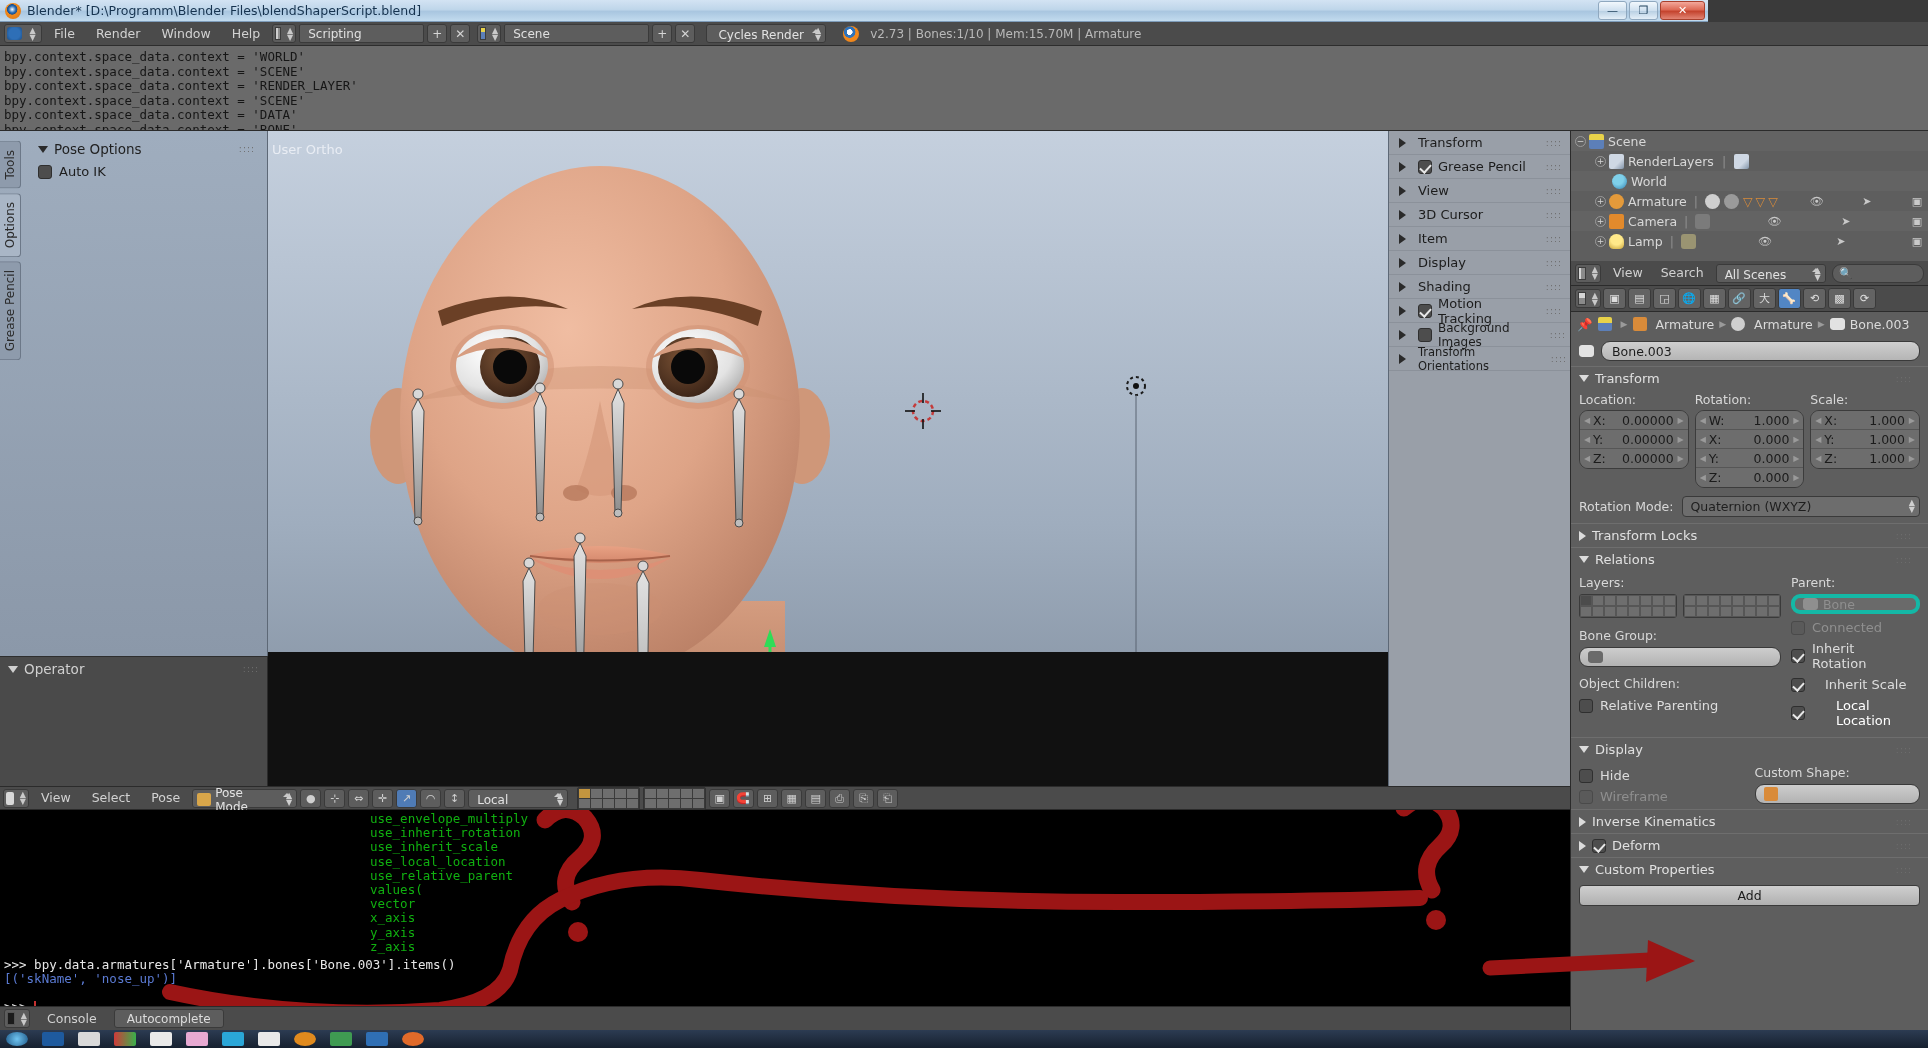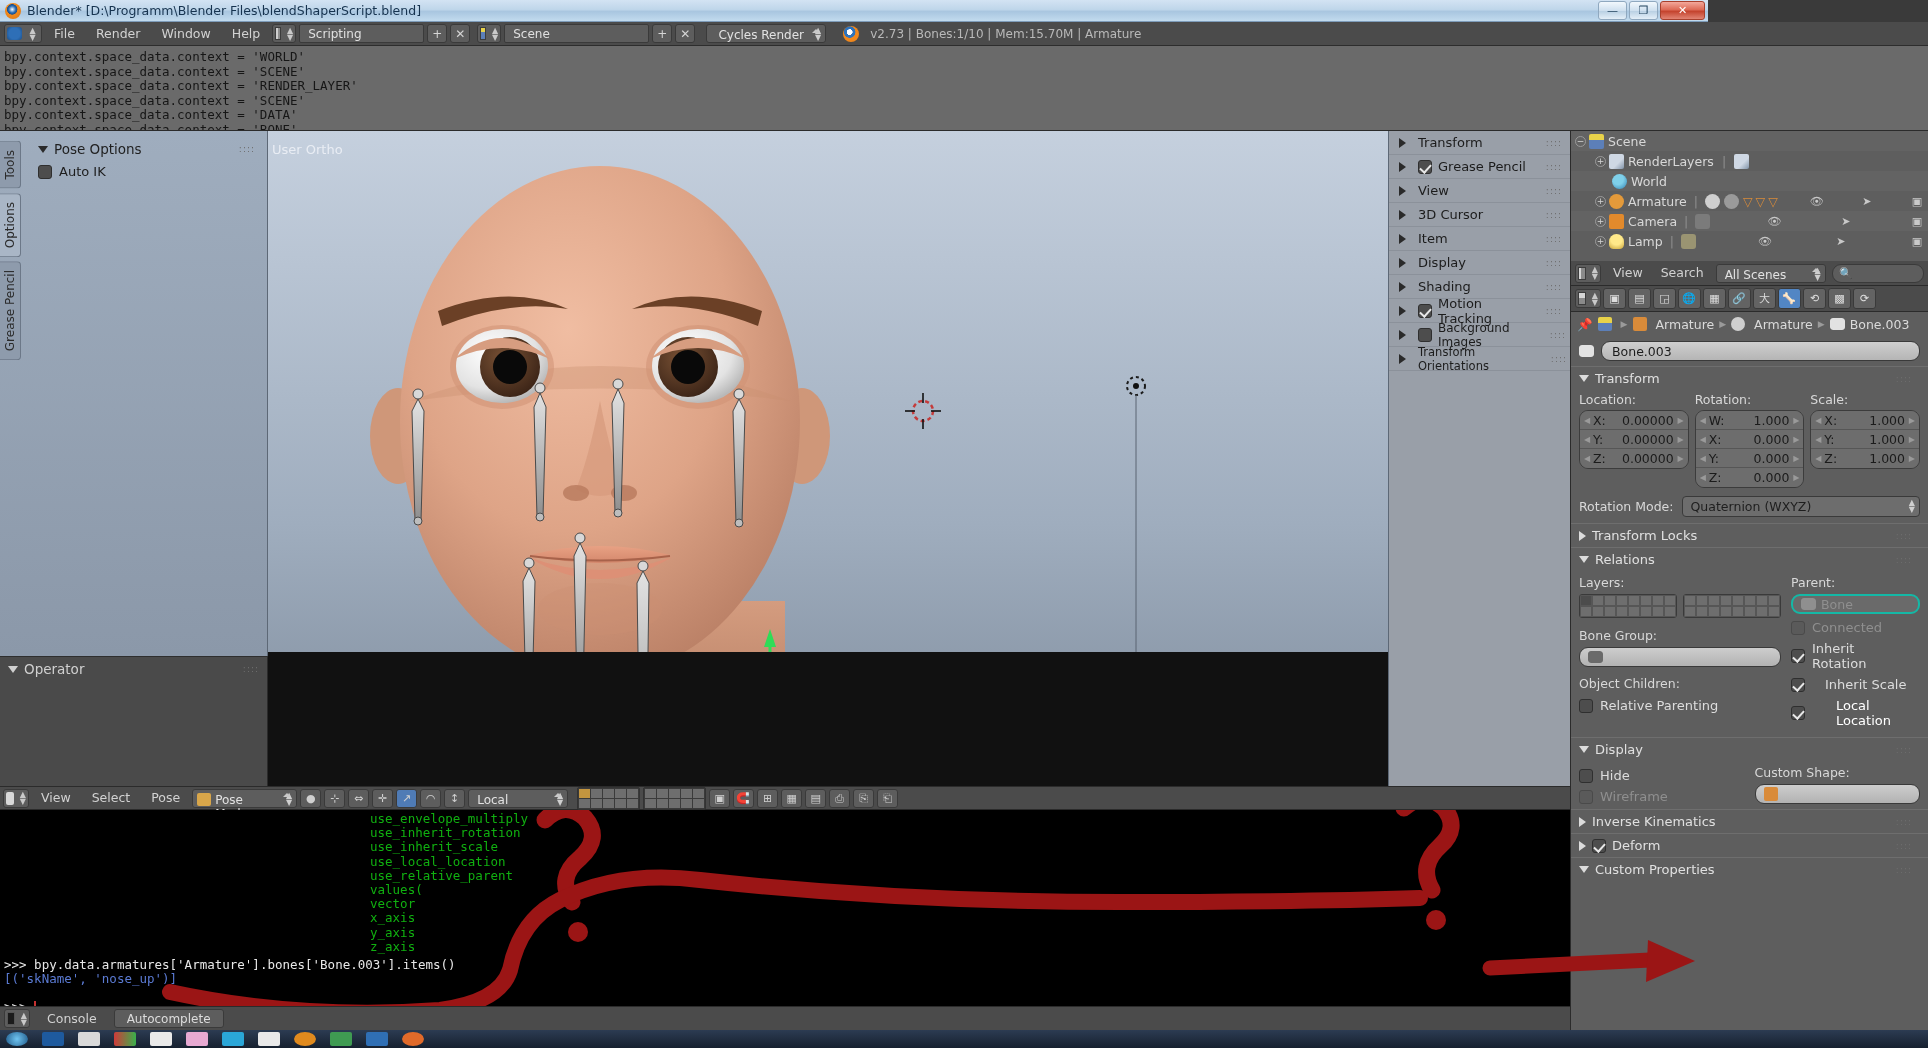--- a/index.html
+++ b/index.html
@@ -62,21 +62,21 @@
     width: 20px; height: 19px; border: 1px solid #3a3a3a; border-radius: 3px;
     background: #5d5d5d; color: #d6d6d6; font-size: 12px;
     display: flex; align-items: center; justify-content: center;
   }
   .name-field {
     height: 19px; background: #5d5d5d; border: 1px solid #3a3a3a; border-radius: 2px;
     color: #e0e0e0; font-size: 12px; display: flex; align-items: center; padding: 0 8px;
   }
   .dropdown {
     height: 19px; background: #5d5d5d; border: 1px solid #3a3a3a; border-radius: 3px;
-    color: #e2e2e2; font-size: 12px; display: flex; 
+    color: #e2e2e2; font-size: 12px; display: flex; align-items: center;
     padding: 3px 18px 0 8px; position: relative; justify-content: center;
   }
   .dropdown::after {
     content: ""; position: absolute; right: 5px; top: 50%; margin-top: -5px;
     border-left: 4px solid transparent; border-right: 4px solid transparent;
     border-bottom: 4px solid #c8c8c8;
     box-shadow: 0 9px 0 -4px transparent;
   }
   .dd-arrows { position: absolute; right: 4px; top: 2px; color: #cfcfcf; font-size: 8px; line-height: 7px; }
   .version-txt { color: #b9b9b9; font-size: 12px; margin-left: 8px; white-space: nowrap; }
@@ -261,21 +261,21 @@
   .numgroup .numfield:last-child { border-bottom: none; }
   .wide-dd {
     height: 21px; border: 1px solid #3a3a3a; border-radius: 4px; background: #6d6d6d;
     color: #1e1e1e; display: flex; align-items: center; padding: 0 8px; font-size: 12.5px; position: relative;
   }
   .layer-blk { display: grid; grid-template-columns: repeat(8,12px); grid-template-rows: repeat(2,11px);
                gap: 0; border: 1px solid #3a3a3a; border-radius: 3px; overflow: hidden; }
   .layer-blk div { background: #6e6e6e; border: 1px solid #565656; }
   .layer-blk div.on { background: #4c4c4c; }
   .grey-field {
-    height: 20px; border: 2px solid #14b8a6; border-radius: 9px; background: #6a6a6a;
+    height: 20px; border: 4px solid #14b8a6; border-radius: 9px; background: #6a6a6a;
     color: #8f8f8f; display: flex; align-items: center; padding: 0 8px; gap: 5px; font-size: 12.5px;
   }
   .light-field {
     height: 20px; border: 1px solid #3a3a3a; border-radius: 9px;
     background: linear-gradient(180deg,#cdcdcd,#b2b2b2);
     color: #2a2a2a; display: flex; align-items: center; padding: 0 8px; gap: 5px; font-size: 12.5px;
   }
   .add-btn {
     height: 21px; border: 1px solid #3a3a3a; border-radius: 4px;
     background: linear-gradient(180deg,#cfcfcf,#b0b0b0); color: #1c1c1c;
@@ -1009,20 +1009,23 @@
       <span class="tri right"></span>
       <span class="cbox on" style="margin-right:6px;"></span>
       <span>Deform</span>
       <span class="grip">::::</span>
     </div>
     <div class="sec-hdr">
       <span class="tri down"></span>
       <span>Custom Properties</span>
       <span class="grip">::::</span>
     </div>
+    <div style="padding:4px 8px;">
+      <div class="add-btn">Add</div>
+    </div>
   </div>
 
   <svg class="annot" style="left:1480px;top:930px;width:240px;height:70px;">
     <path d="M10 38 L170 30" stroke="#9b1515" stroke-width="15" fill="none" stroke-linecap="round"></path>
     <polygon points="168,10 215,31 166,52" fill="#9b1515"></polygon>
   </svg>
 
   <div class="taskbar">
     <div class="tb-item" style="background:radial-gradient(circle,#6fc3f0,#1f5a8a);border-radius:50%;"></div>
     <div class="tb-item" style="background:#1e5a9e;"></div>

